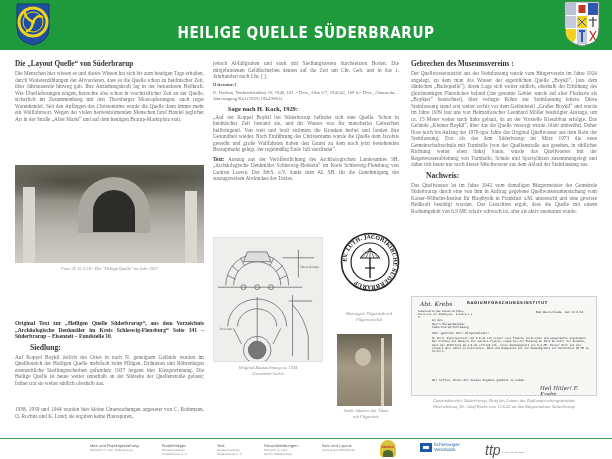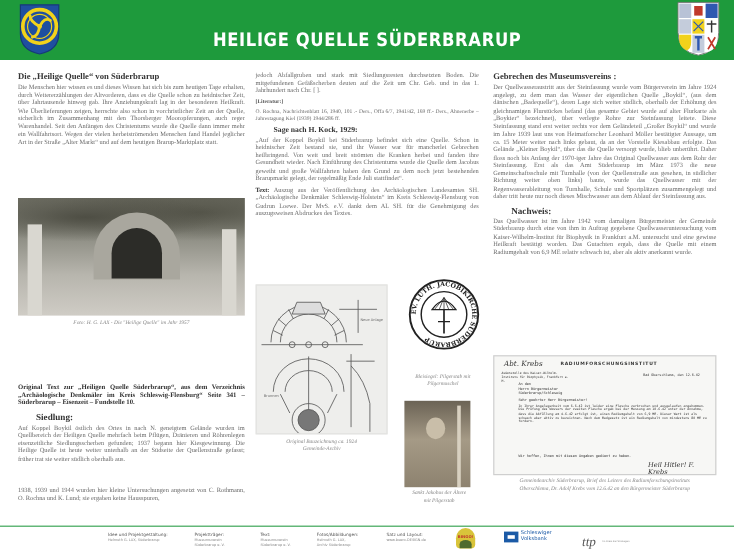--- a/index.html
+++ b/index.html
@@ -65,21 +65,21 @@
     .credits .cv { font-size: 2.9px; color: #888; line-height: 3.6px; white-space: nowrap; margin-top: 1px; }
     .logo-bingo { position: absolute; left: 380px; top: 440px; width: 16px; height: 17px; border-radius: 50% 50% 20% 20%; background: #d9c43a; overflow: hidden; }
     .logo-bingo span { position: absolute; left: 0; top: 5px; width: 16px; text-align: center; font-family: "DejaVu Sans", sans-serif; font-weight: bold; font-size: 3.2px; color: #c0392b; }
     .logo-bingo .tree { position: absolute; left: 3px; top: 10px; width: 10px; height: 7px; background: #4f6b2e; border-radius: 50% 50% 0 0; }
     .logo-vb { position: absolute; left: 420px; top: 442px; height: 12px; }
     .logo-vb .mark { position: absolute; left: 0; top: 1px; width: 12px; height: 9px; background: #1b5aa6; }
     .logo-vb .mark::after { content: ""; position: absolute; left: 3px; top: 3px; width: 6px; height: 3px; background: #ffffff; }
     .logo-vb .t1 { position: absolute; left: 14px; top: 0; font-family: "DejaVu Sans", sans-serif; font-size: 4.3px; color: #1b5aa6; white-space: nowrap; }
     .logo-vb .t2 { position: absolute; left: 14px; top: 5px; font-family: "DejaVu Sans", sans-serif; font-size: 4.3px; color: #1b5aa6; white-space: nowrap; }
     .logo-ttp { position: absolute; left: 485px; top: 440px; }
-    .logo-ttp .t { font-family: Liberation Serif, serif; font-style: italic; font-size: 11px; color: #555; margin-top: 48px; }
+    .logo-ttp .t { font-family: Liberation Sans, sans-serif; font-style: italic; font-size: 14px; color: #555; margin-top: 48px; }
     .logo-ttp .s { position: absolute; left: 17px; top: 11px; font-family: "DejaVu Sans", sans-serif; font-size: 2px; color: #888; white-space: nowrap; }
   </style>
 </head>
 <body>
 
 <div class="header">
   <svg class="crest-left" viewBox="0 0 36 44">
     <path d="M2 2 H34 V26 Q34 40 18 43 Q2 40 2 26 Z" fill="#1f4fa0" stroke="#163a78" stroke-width="1"></path>
     <circle cx="18" cy="20" r="14" fill="none" stroke="#f2d21b" stroke-width="3"></circle>
     <circle cx="18" cy="20" r="10" fill="none" stroke="#f2d21b" stroke-width="1"></circle>
@@ -102,21 +102,21 @@
     <path d="M2 28 H12 V34 Q12 40 8 41 Q2 38 2 32 Z" fill="#f2d21b"></path>
     <rect x="13" y="28" width="10" height="15" fill="#c4ccdb"></rect>
     <path d="M15 30 H21 M18 30 V41" stroke="#2f58b0" stroke-width="2"></path>
     <path d="M24 28 H34 V32 Q33 40 27 42 L24 43 Z" fill="#ffffff"></path>
     <path d="M26 30 L32 40 M32 30 L26 40" stroke="#c0392b" stroke-width="1.4"></path>
   </svg>
 </div>
 <div class="header-line"></div>
 
 <div class="col col1">
-  <h2>Die „Heilige Quelle“ von Süderbrarup</h2>
+  <h2>Die „Layout Quelle“ von Süderbrarup</h2>
   <p>Die Menschen hier wissen es und dieses Wissen hat sich bis zum heutigen Tage erhalten, durch Weitererzählungen der Altvorderen, dass es die Quelle schon zu heidnischer Zeit, über Jahrtausende hinweg gab. Ihre Anziehungskraft lag in der besonderen Heilkraft. Wie Überlieferungen zeigen, herrschte also schon in vorchristlicher Zeit an der Quelle, sicherlich im Zusammenhang mit den Thorsberger Mooropferungen, auch reger Warenhandel. Seit den Anfängen des Christentums wurde die Quelle dann immer mehr ein Wallfahrtsort. Wegen der vielen herbeiströmenden Menschen fand Handel jeglicher Art in der Straße „Alter Markt“ und auf dem heutigen Brarup-Marktplatz statt.</p>
 </div>
 
 <div class="photo1">
   <div class="trees"></div>
   <div class="arch"></div>
   <div class="hole"></div>
   <div class="post-l"></div>
   <div class="post-r"></div>
 </div>

